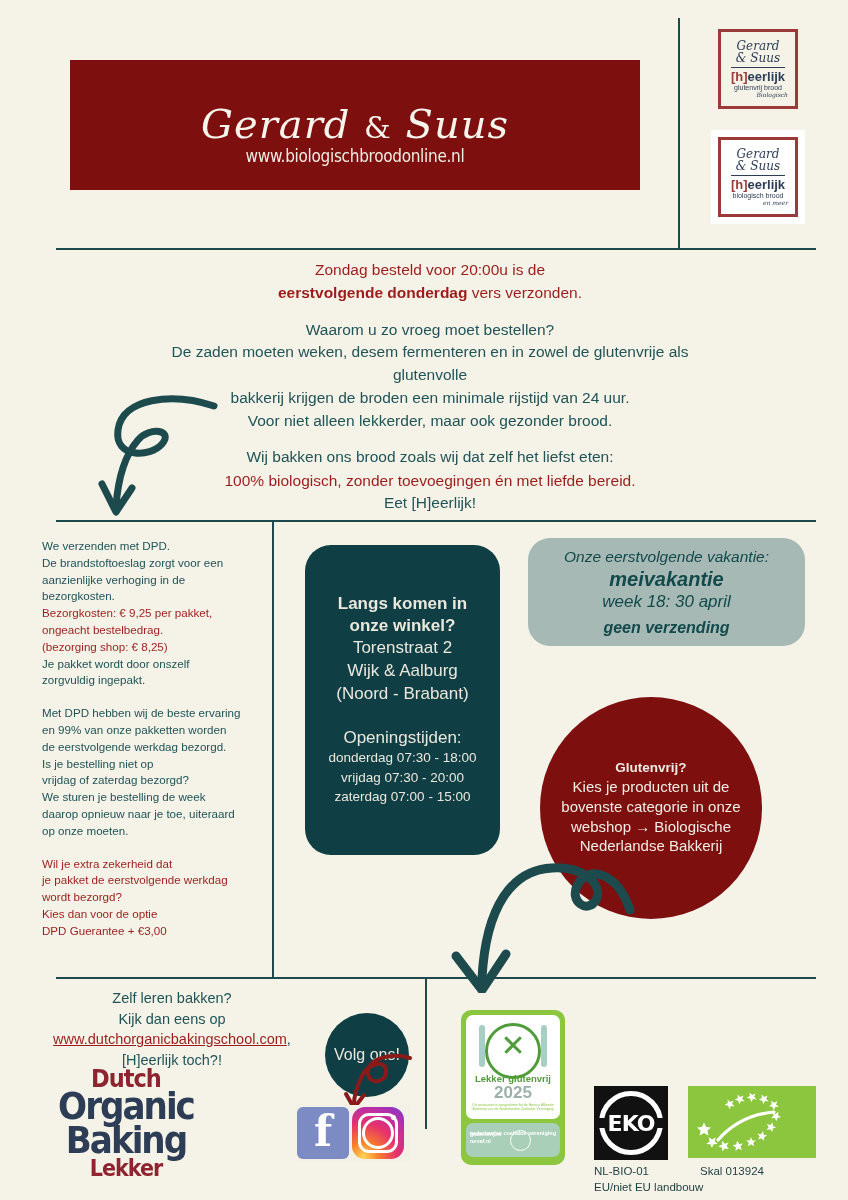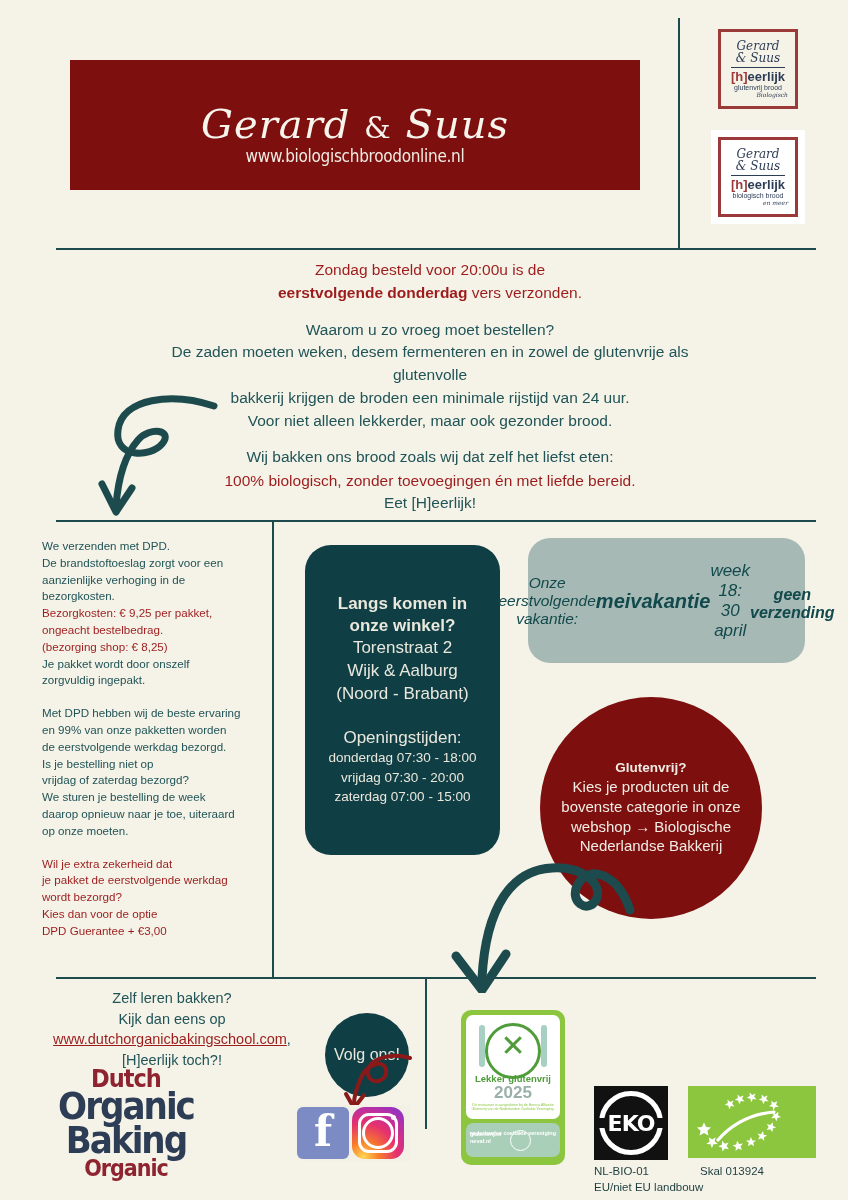--- a/index.html
+++ b/index.html
@@ -84,24 +84,24 @@
     display:flex;flex-direction:column;justify-content:center;
     box-sizing:border-box;padding:10px 8px;
   }
   .shopbox .hd{font-size:17px;font-weight:bold;line-height:1.3;}
   .shopbox .addr{font-size:17px;line-height:1.35;}
   .shopbox .open-title{font-size:17px;margin-top:22px;}
   .shopbox .hours{font-size:13.5px;line-height:1.45;}
 
   
   .vacbox{
-    position:absolute;left:528px;top:538px;width:277px;height:125px;
+    position:absolute;left:528px;top:538px;width:277px;height:108px;
     background:#a6b9b4;border-radius:22px;
     color:#12494c;text-align:center;font-style:italic;
-    display:flex;flex-direction:row;align-items:center;justify-content:center;
+    display:flex;flex-direction:column;align-items:center;justify-content:center;
     box-sizing:border-box;padding:6px;
   }
   .vacbox .l1{font-size:15.5px;}
   .vacbox .l2{font-size:20px;font-weight:bold;margin-top:2px;}
   .vacbox .l3{font-size:17px;margin-top:1px;}
   .vacbox .l4{font-size:16px;font-weight:bold;margin-top:7px;}
 
   
   .redcircle{
     position:absolute;left:540px;top:697px;width:222px;height:222px;
@@ -309,21 +309,21 @@
   <div class="botleft">
     <div class="ln">Zelf leren bakken?</div>
     <div class="ln">Kijk dan eens op</div>
     <div><a href="#">www.dutchorganicbakingschool.com</a><span class="ln">,</span></div>
     <div class="ln">[H]eerlijk toch?!</div>
   </div>
 
   <div class="dobs">
     <div class="d1">Dutch</div>
     <div class="d2">Organic Baking</div>
-    <div class="d3">Organic</div>
+    <div class="d3">Lekker</div>
   </div>
 
   <div class="volgons">
     <span>Volg ons!</span>
   </div>
   <svg class="arrow-svg" style="left:338px;top:1052px;" width="80" height="62" viewBox="0 0 80 62">
     <path d="M72 6 C 50 0, 28 8, 30 22 C 32 34, 50 30, 48 18 C 46 6, 28 12, 22 28 C 17 40, 16 46, 16 52" fill="none" stroke="#8a1a1a" stroke-width="4" stroke-linecap="round"></path>
     <path d="M8 42 L 16 56 L 26 43" fill="none" stroke="#8a1a1a" stroke-width="4" stroke-linecap="round" stroke-linejoin="round"></path>
   </svg>
 

